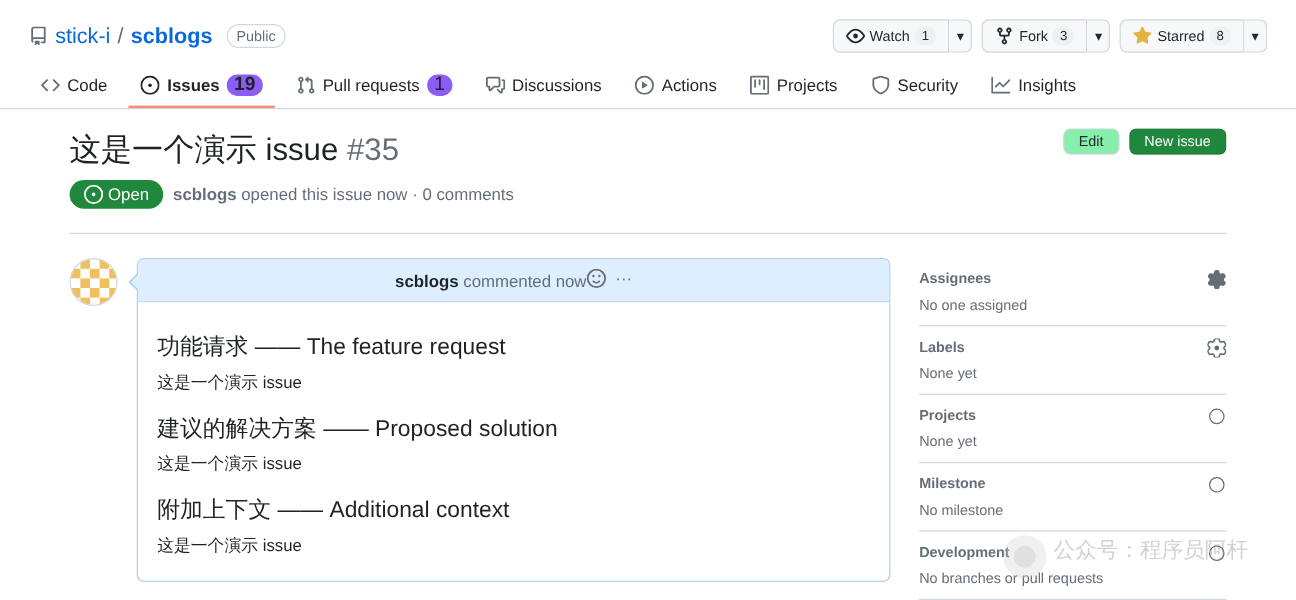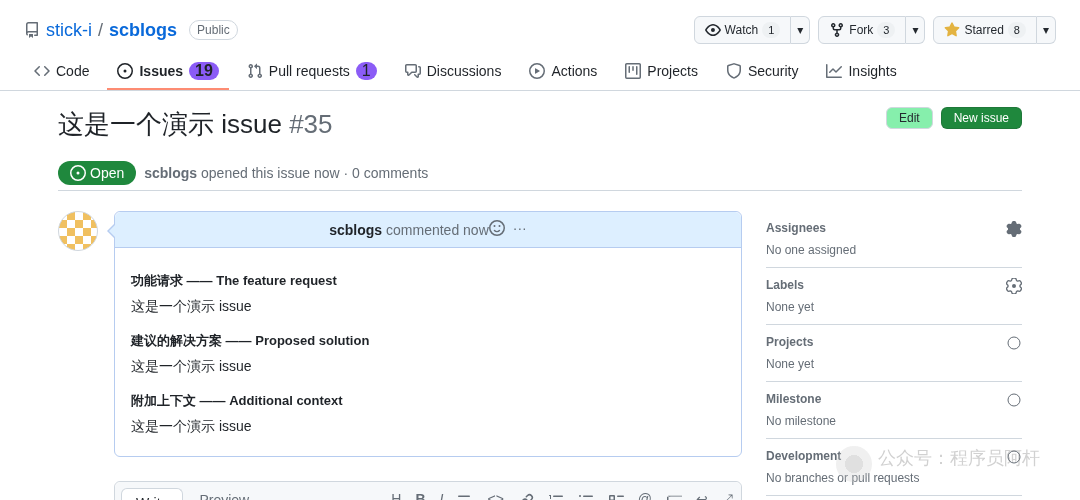--- a/index.html
+++ b/index.html
@@ -25,41 +25,41 @@
 .tab.sel{border-bottom-color:#fd8c73;font-weight:600}
 .tab.sel svg{color:#1f2328}
 .tab .pill{background:#8b5cf6;border-radius:2em;font-size:16px;padding:0 6px;line-height:18px}
 .container{max-width:1012px;margin:0 auto;padding:16px 24px}
 .issue-hdr{display:flex;justify-content:space-between;align-items:flex-start;gap:16px}
 .issue-hdr h1{font-size:26px;font-weight:400}
 .issue-hdr h1 .num{color:#656d76;font-weight:300}
 .hdr-btns{display:flex;gap:8px}
 .btn-sm{background:#86efac;border:1px solid #d0d7de;border-radius:6px;padding:3px 12px;font-size:12px;color:#24292f;cursor:pointer}
 .btn-pri{background:#1f883d;color:#fff;border:1px solid rgba(31,35,40,.15);border-radius:6px;padding:3px 12px;font-size:12px;cursor:pointer;font-weight:500}
-.meta{display:flex;align-items:center;gap:8px;margin-top:19px;padding-bottom:5px;border-bottom:1px solid #d0d7de}
+.meta{display:flex;align-items:center;gap:8px;margin-top:8px;padding-bottom:20px;border-bottom:1px solid #d0d7de}
 .state{background:#1f883d;color:#fff;border-radius:2em;padding:4px 12px;font-size:14px;font-weight:500;display:inline-flex;align-items:center;gap:4px}
 .state svg{fill:#fff;width:16px;height:16px}
 .meta-txt{color:#656d76;font-size:14px}
 .meta-txt b{color:#656d76;font-weight:600}
 .layout{display:flex;gap:24px;margin-top:20px}
 .main{flex:1;min-width:0}
 .side{width:256px;flex-shrink:0}
 .timeline{position:relative}
 .avatar{width:40px;height:40px;border-radius:50%;background:repeating-conic-gradient(#f0c060 0 25%,#fff 0 50%);border:1px solid #d0d7de;position:absolute;left:-56px;top:0;background-size:16px 16px}
 .comment-wrap{position:relative;margin-left:56px}
 .comment{border:1px solid #b6ccf0;border-radius:6px}
 .comment-h{background:#ddefff;padding:8px 16px;display:flex;justify-content:center;align-items:center;border-bottom:1px solid #b6ccf0;border-radius:6px 6px 0 0;color:#656d76;font-size:14px;position:relative}
 .comment-h::before{content:"";position:absolute;left:-8px;top:11px;width:0;height:0;border-top:8px solid transparent;border-bottom:8px solid transparent;border-right:8px solid #b6ccf0}
 .comment-h::after{content:"";position:absolute;left:-6px;top:12px;width:0;height:0;border-top:7px solid transparent;border-bottom:7px solid transparent;border-right:7px solid #ddefff}
 .comment-h b{color:#1f2328;font-weight:600}
 .comment-act{display:flex;gap:8px;color:#656d76}
 .comment-act span{cursor:pointer}
 .comment-act svg{width:16px;height:16px}
 .comment-body{padding:8px 16px 16px}
-.comment-body h3{font-size:13px;font-weight:700;margin:16px 0 8px}
+.comment-body h3{font-size:19px;font-weight:400;margin:16px 0 8px}
 .comment-body p{font-size:14px;color:#1f2328;margin:4px 0}
 .editor{border:1px solid #d0d7de;border-radius:6px;margin-top:24px}
 .ed-tabs{display:flex;justify-content:space-between;align-items:center;background:#f6f8fa;border-bottom:1px solid #d0d7de;border-radius:6px 6px 0 0;padding-right:8px}
 .ed-tab-grp{display:flex}
 .ed-tab{padding:10px 16px;font-size:14px;color:#656d76;cursor:pointer}
 .ed-tab.sel{background:#fff;border:1px solid #d0d7de;border-bottom-color:#fff;border-radius:6px 6px 0 0;margin-bottom:-1px;margin-top:6px;margin-left:6px;padding:6px 14px;color:#1f2328}
 .toolbar{display:flex;gap:14px;color:#656d76}
 .toolbar span{cursor:pointer;font-size:14px}
 .toolbar svg{width:16px;height:16px;vertical-align:middle}
 .side-sec{padding:10px 0;border-bottom:1px solid #d0d7de;font-size:12px}

